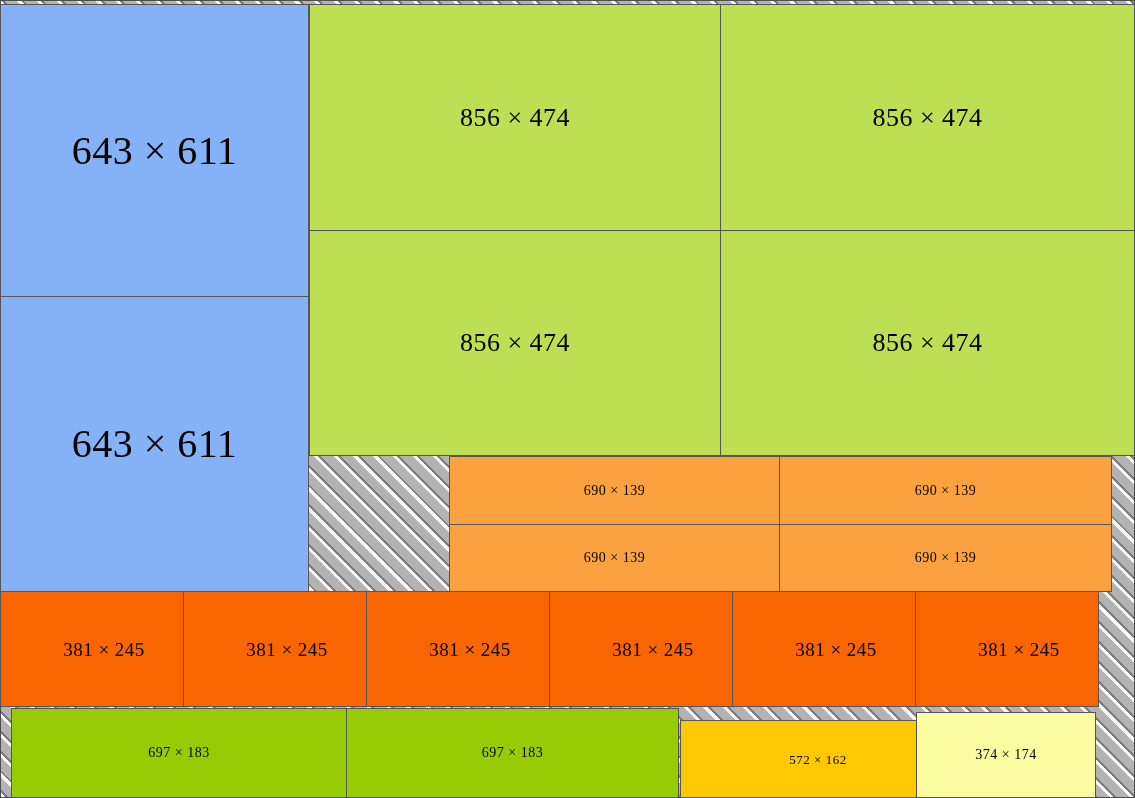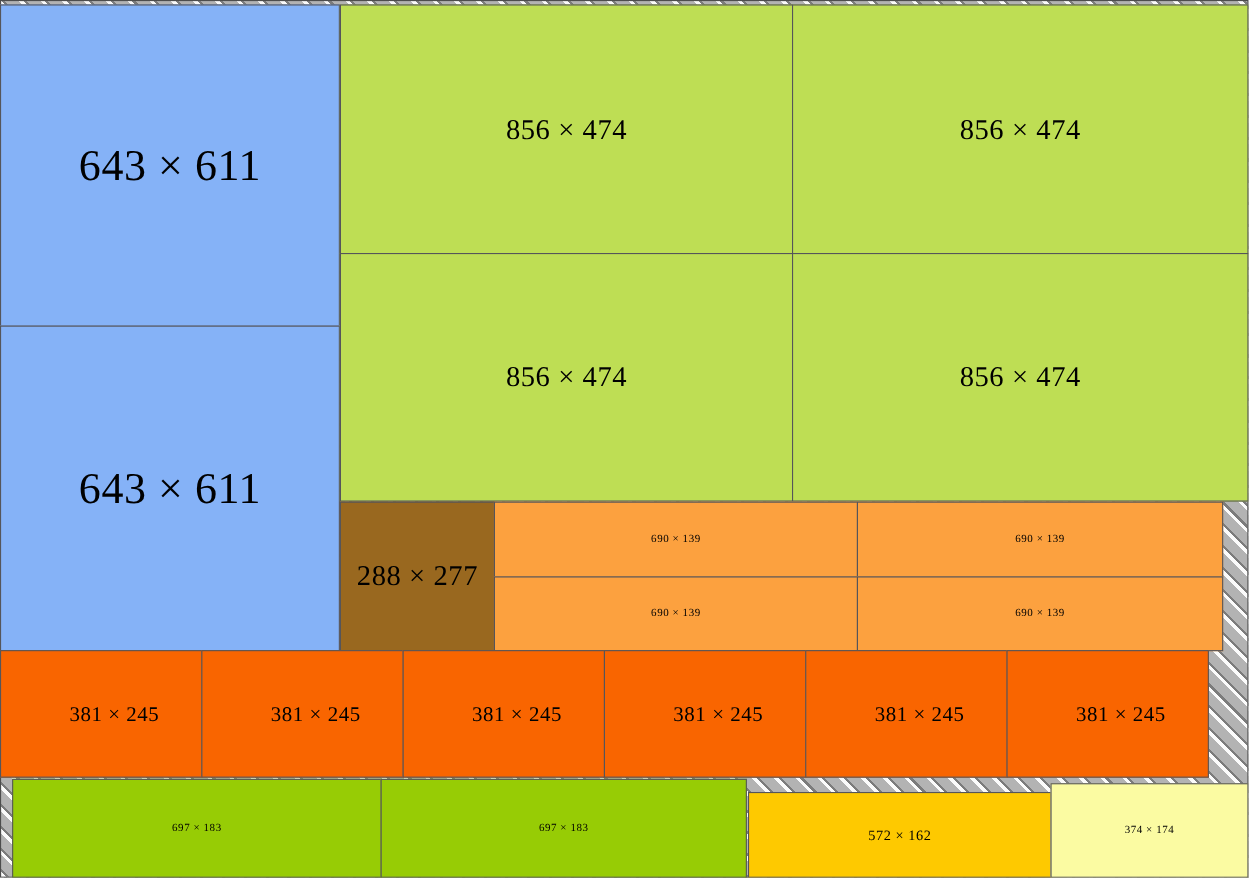--- a/index.html
+++ b/index.html
@@ -54,21 +54,21 @@
     white-space: nowrap;
   }
   .lbl {
     pointer-events: none;
     letter-spacing: 0.5px;
   }
   .s-xl .lbl { font-size: 40px; }
   .s-lg .lbl { font-size: 26px; }
   .s-md .lbl { font-size: 26px; }
   .s-sm .lbl { font-size: 19px; margin-left: 24px; }
-  .s-xs .lbl { font-size: 10px; }
+  .s-xs .lbl { font-size: 14px; }
   .s-xxs .lbl { font-size: 13px; }
 </style>
 </head>
 <body>
 
 <div id="canvas">
     <div class="bin" style="left: 0px; top: 0px; width: 1135px; height: 798px;"></div>
     <div class="rect s-xl" style="left: 0px; top: 4px; width: 309px; height: 293px; background-color: rgb(133, 178, 247);">
       <span class="lbl">643 × 611</span>
     </div>
@@ -79,23 +79,20 @@
       <span class="lbl">856 × 474</span>
     </div>
     <div class="rect s-xl" style="left: 0px; top: 296px; width: 309px; height: 296px; background-color: rgb(133, 178, 247);">
       <span class="lbl">643 × 611</span>
     </div>
     <div class="rect s-lg" style="left: 309px; top: 230px; width: 412px; height: 226px; background-color: rgb(190, 222, 84);">
       <span class="lbl">856 × 474</span>
     </div>
     <div class="rect s-lg" style="left: 720px; top: 230px; width: 415px; height: 226px; background-color: rgb(190, 222, 84);">
       <span class="lbl">856 × 474</span>
-    </div>
-    <div class="rect s-md" style="left: 309px; top: 456px; width: 141px; height: 136px; background-color: rgb(153, 104, 31);">
-      <span class="lbl">288 × 277</span>
     </div>
     <div class="rect s-xs" style="left: 449px; top: 456px; width: 331px; height: 69px; background-color: rgb(252, 161, 63);">
       <span class="lbl">690 × 139</span>
     </div>
     <div class="rect s-xs" style="left: 779px; top: 456px; width: 333px; height: 69px; background-color: rgb(252, 161, 63);">
       <span class="lbl">690 × 139</span>
     </div>
     <div class="rect s-xs" style="left: 449px; top: 524px; width: 331px; height: 68px; background-color: rgb(252, 161, 63);">
       <span class="lbl">690 × 139</span>
     </div>
@@ -122,16 +119,16 @@
     </div>
     <div class="rect s-xs" style="left: 11px; top: 708px; width: 336px; height: 90px; background-color: rgb(151, 204, 5);">
       <span class="lbl">697 × 183</span>
     </div>
     <div class="rect s-xs" style="left: 346px; top: 708px; width: 333px; height: 90px; background-color: rgb(151, 204, 5);">
       <span class="lbl">697 × 183</span>
     </div>
     <div class="rect s-xxs" style="left: 680px; top: 720px; width: 276px; height: 78px; background-color: rgb(254, 201, 0); font-family: Liberation Serif, serif;">
       <span class="lbl">572 × 162</span>
     </div>
-    <div class="rect s-xs" style="left: 955px; top: 712px; width: 180px; height: 86px; background-color: rgb(251, 251, 162);">
+    <div class="rect s-xs" style="left: 916px; top: 712px; width: 180px; height: 86px; background-color: rgb(251, 251, 162);">
       <span class="lbl">374 × 174</span>
     </div>
   </div>
 
 </body></html>

